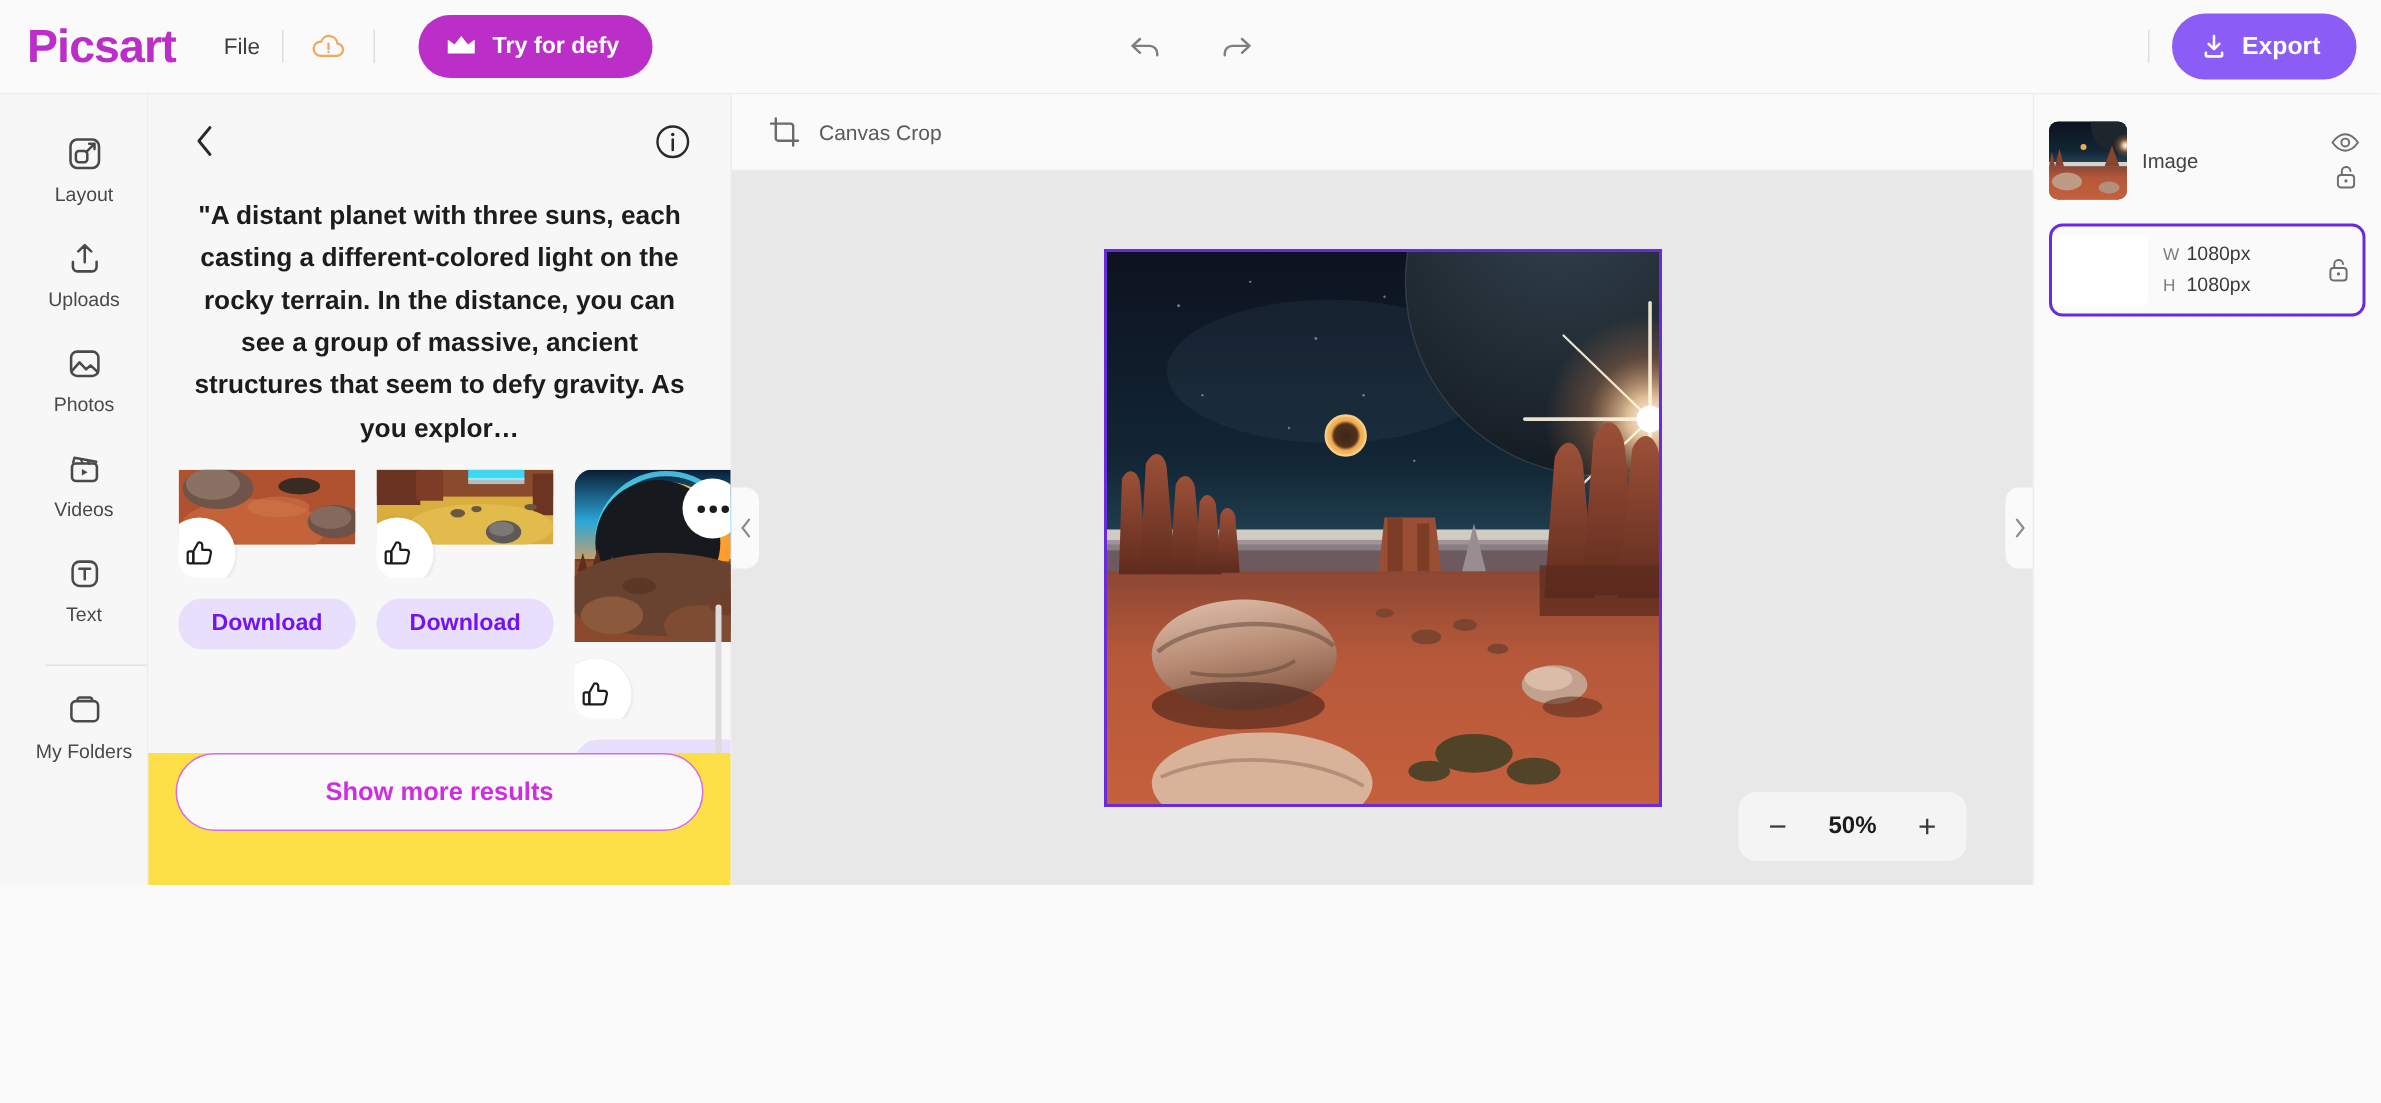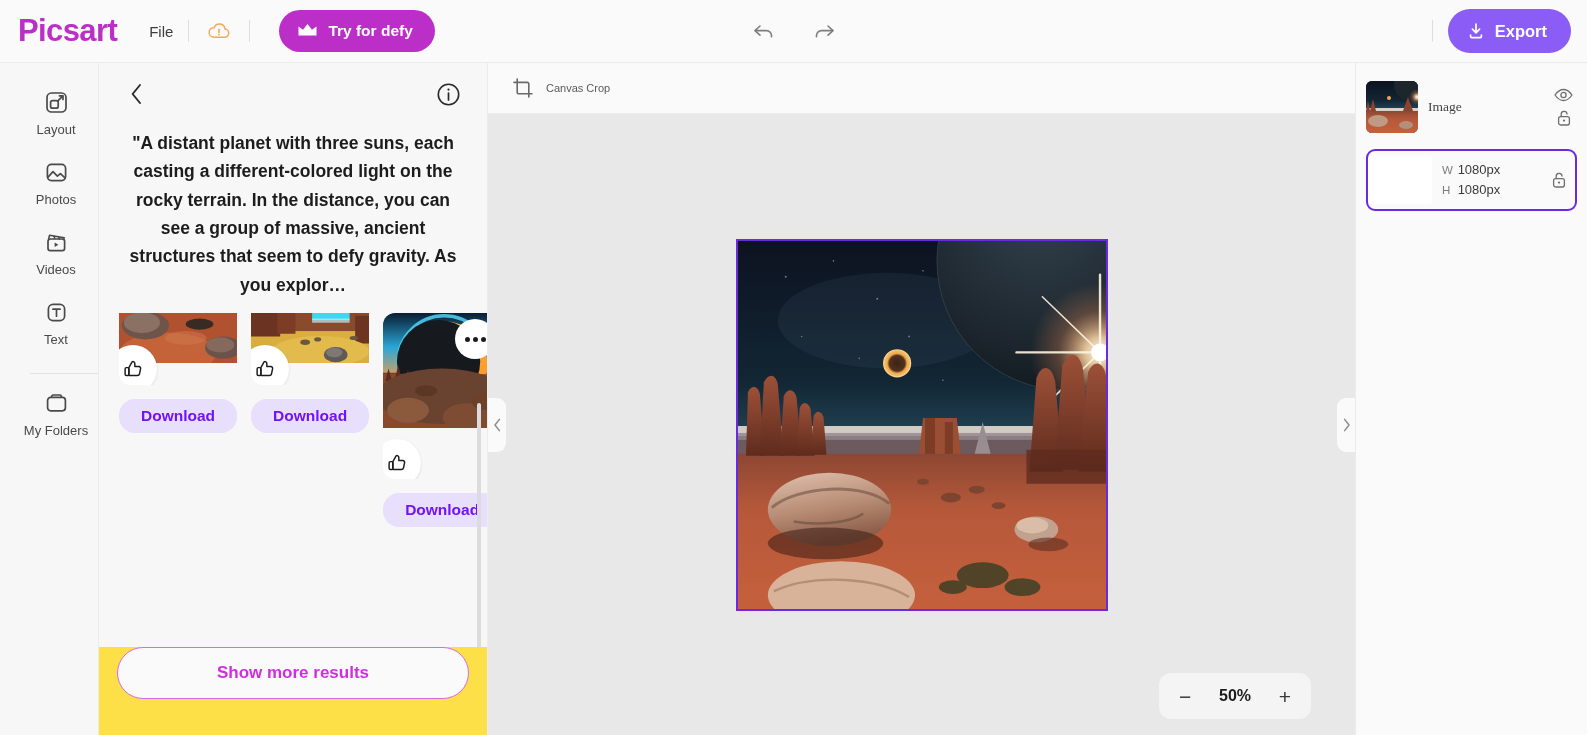--- a/index.html
+++ b/index.html
@@ -3,21 +3,21 @@
 <meta charset="utf-8">
 <title>Picsart Editor</title>
 <style>
   * { box-sizing: border-box; margin: 0; padding: 0; }
   html, body {
     width: 1587px; height: 735px;
     font-family: "Liberation Sans", sans-serif;
     background: #fafafa;
     overflow: hidden;
   }
-  .app { position: relative; width: 1587px; height: 735px; display: flex; flex-direction: column; }
+  .app { position: relative; width: 1587px; height: 590px; display: flex; flex-direction: column; }
 
   
   .topbar {
     height: 63px; flex: 0 0 63px;
     background: #fafafa;
     display: flex; align-items: center;
     position: relative;
     border-bottom: 1px solid #eceaea;
   }
   .brand {
@@ -155,21 +155,21 @@
     flex: 1; display: flex; flex-direction: column;
     background: #fafafa; position: relative; min-width: 0;
   }
   .canvas-toolbar {
     height: 51px; flex: 0 0 51px;
     display: flex; align-items: center; gap: 12px;
     padding-left: 24px;
     border-bottom: 1px solid #ededed;
     background: #fafafa;
   }
-  .crop-label { font-size: 11px; color: #5a5a5a; }
+  .crop-label { font-size: 14px; color: #5a5a5a; }
   .canvas-stage {
     flex: 1; position: relative;
     background: #e8e8e8;
     display: flex; align-items: center; justify-content: center;
   }
   .artboard {
     width: 372px; height: 372px;
     border: 2px solid #6a2be0;
     position: relative; overflow: hidden;
     background: #1a1c26;
@@ -198,21 +198,20 @@
     width: 232px; flex: 0 0 232px;
     background: #fafafa;
     border-left: 1px solid #ececec;
     padding: 12px 10px 0 10px;
   }
   .layer-row {
     display: flex; align-items: center; gap: 10px;
     padding: 6px 4px 6px 0;
     border-radius: 8px; cursor: pointer;
     position: relative;
-    font-family: Liberation Serif, serif;
   }
   .layer-thumb {
     width: 52px; height: 52px; border-radius: 6px;
     overflow: hidden; flex: 0 0 52px; position: relative;
     background: #222;
   }
   .layer-name { font-size: 13.5px; color: #444; flex: 1; }
   .layer-actions { display: flex; flex-direction: column; gap: 7px; align-items: center; }
   .canvas-row {
     display: flex; align-items: center; gap: 10px;
@@ -356,20 +355,29 @@
         <span>
           <svg width="27" height="27" viewBox="0 0 27 27">
             <rect x="4" y="4" width="19" height="19" rx="4.5" fill="none" stroke="#4a4a4a" stroke-width="1.7"></rect>
             <rect x="7.6" y="11.6" width="7.6" height="7.6" rx="2" fill="none" stroke="#4a4a4a" stroke-width="1.7"></rect>
             <path d="M14.6 12.2 20 6.8M20 6.8h-3.6M20 6.8v3.6" fill="none" stroke="#4a4a4a" stroke-width="1.7" stroke-linecap="round" stroke-linejoin="round"></path>
           </svg>
         </span>
         <span class="rail-label">Layout</span>
       </div>
 
+      <div class="rail-item">
+        <span>
+          <svg width="27" height="27" viewBox="0 0 27 27">
+            <path d="M13.5 4.6v11.2M9.2 8.6l4.3-4.2 4.3 4.2" fill="none" stroke="#4a4a4a" stroke-width="1.7" stroke-linecap="round" stroke-linejoin="round"></path>
+            <path d="M5.6 15.6v3.3a3 3 0 0 0 3 3h9.8a3 3 0 0 0 3-3v-3.3" fill="none" stroke="#4a4a4a" stroke-width="1.7" stroke-linecap="round"></path>
+          </svg>
+        </span>
+        <span class="rail-label">Uploads</span>
+      </div>
 
 
 
       <div class="rail-item">
         <span>
           <svg width="27" height="27" viewBox="0 0 27 27">
             <rect x="4.4" y="5.4" width="18.2" height="16.2" rx="4" fill="none" stroke="#4a4a4a" stroke-width="1.7"></rect>
             <path d="M4.8 18.4 10 12.6l4.4 4.6 3-2.6 4.6 4.2" fill="none" stroke="#4a4a4a" stroke-width="1.7" stroke-linejoin="round" stroke-linecap="round"></path>
           </svg>
         </span>

